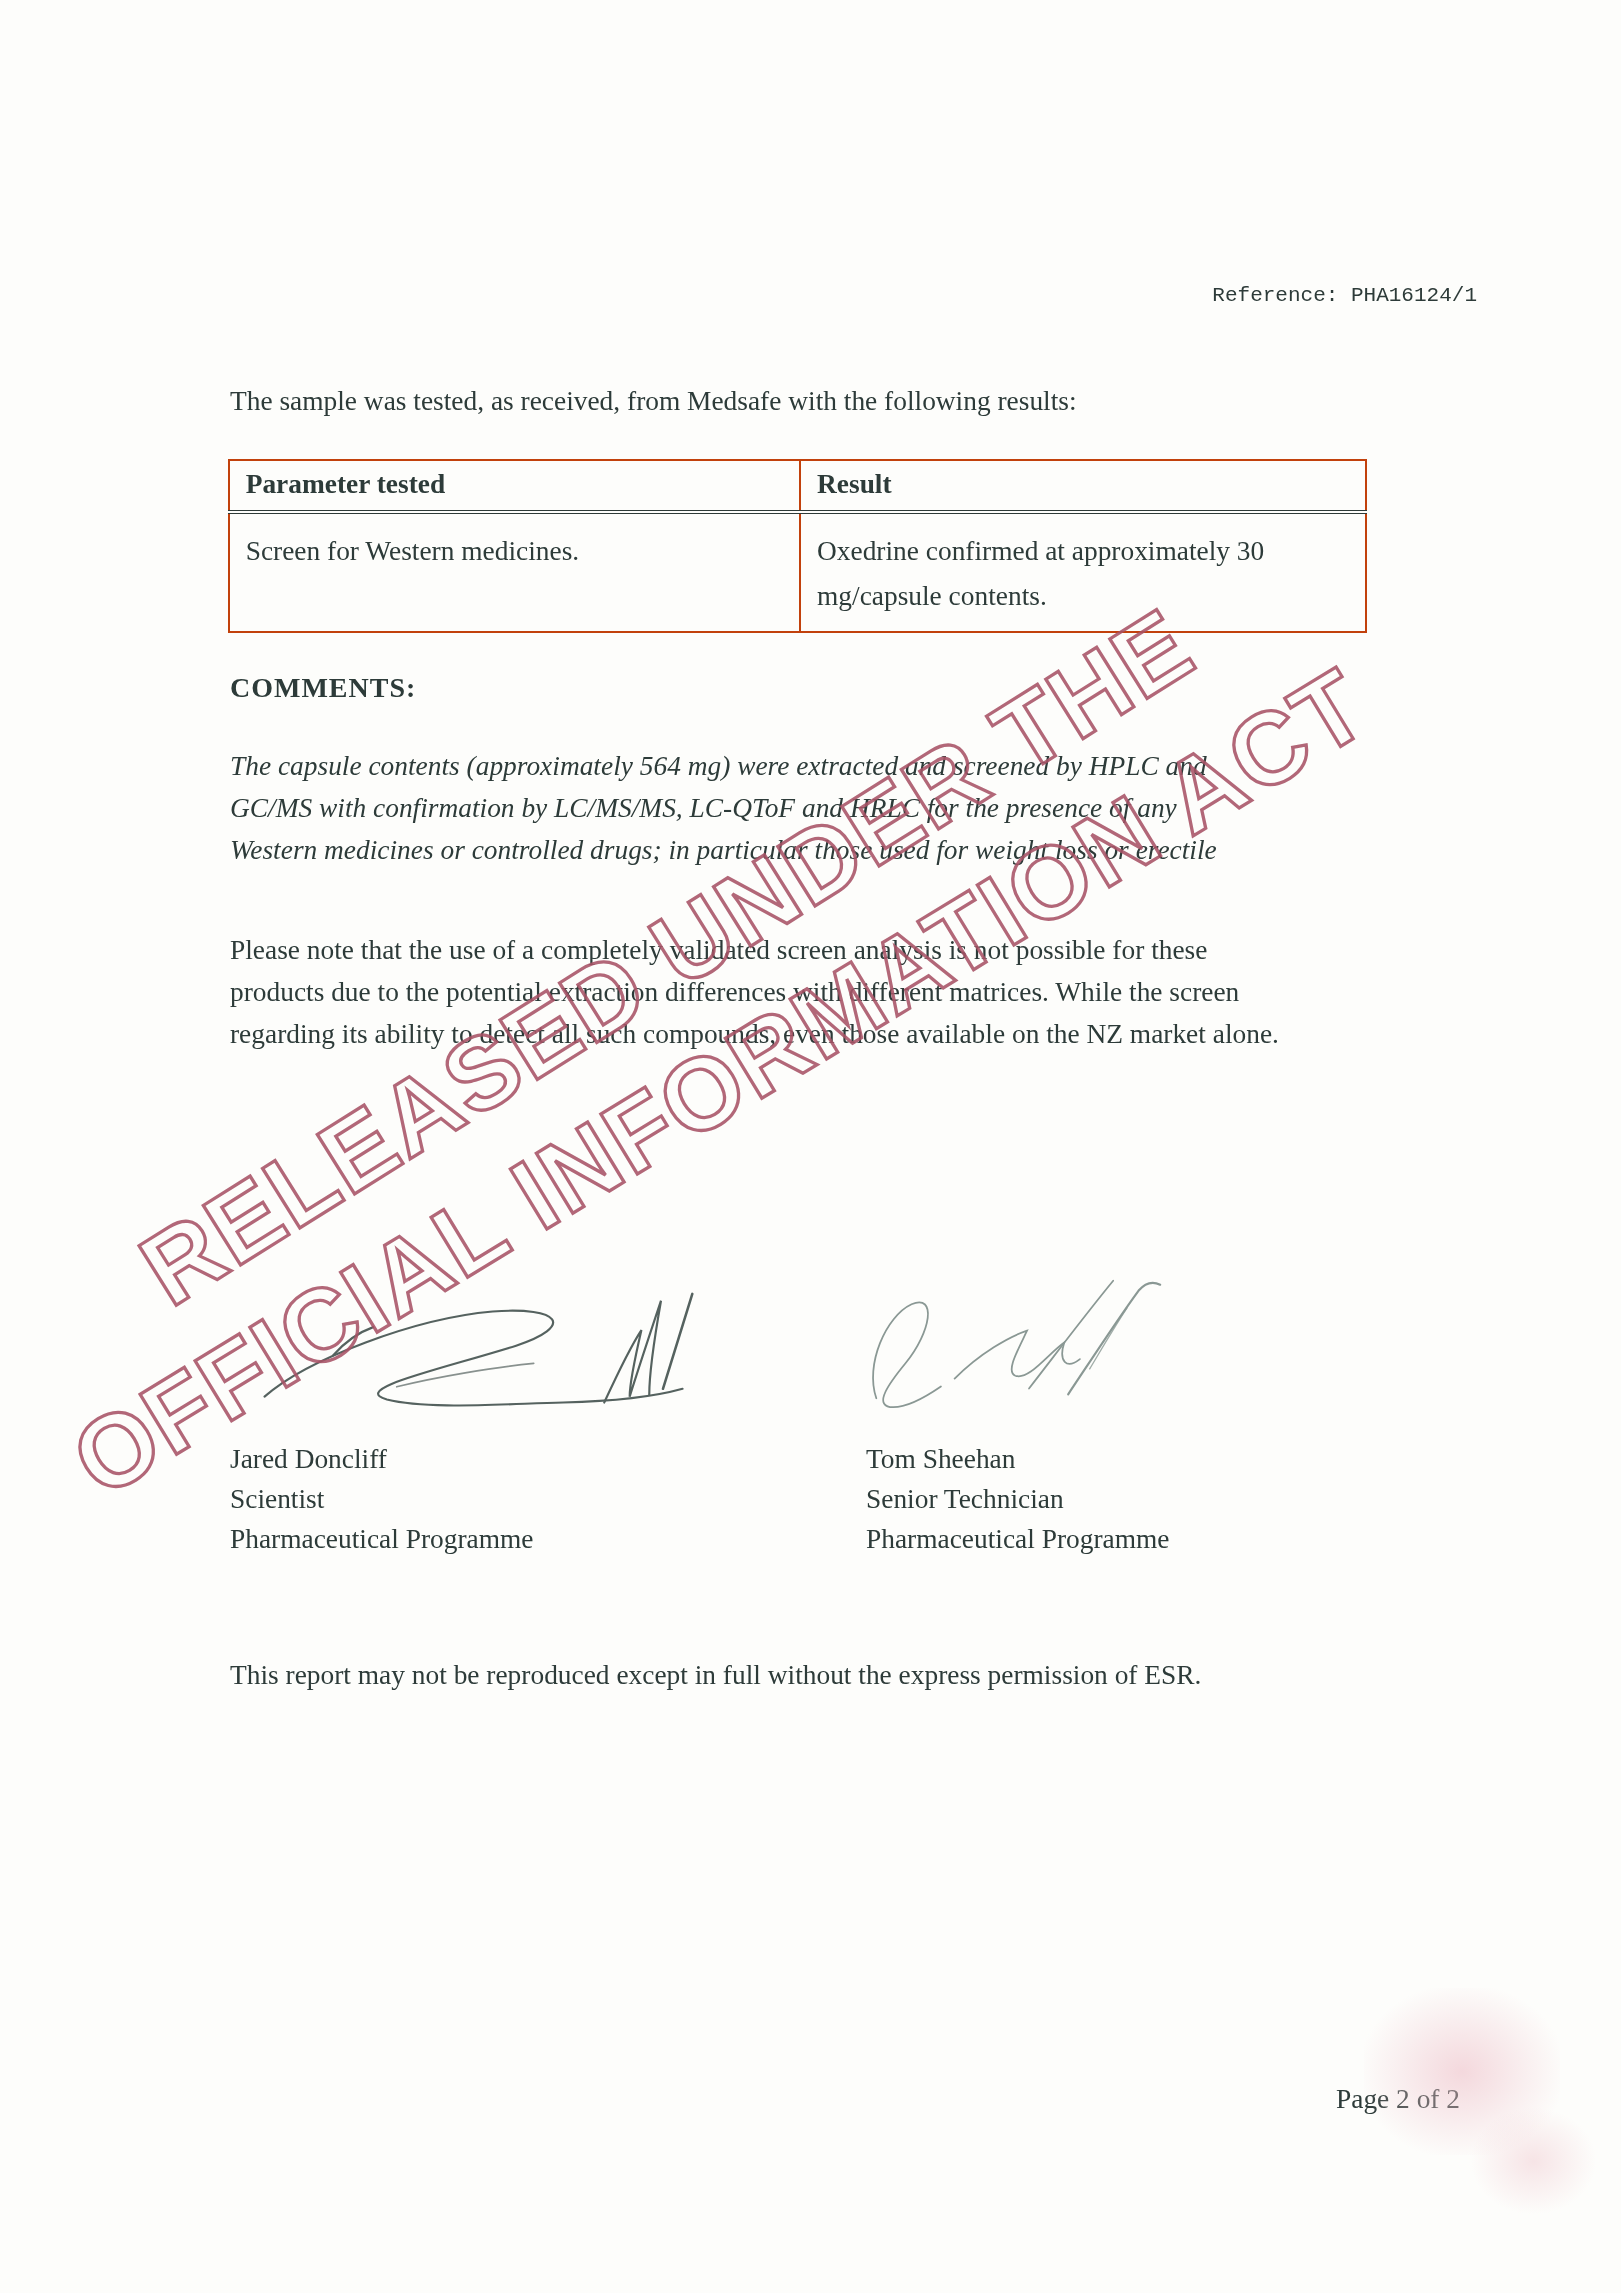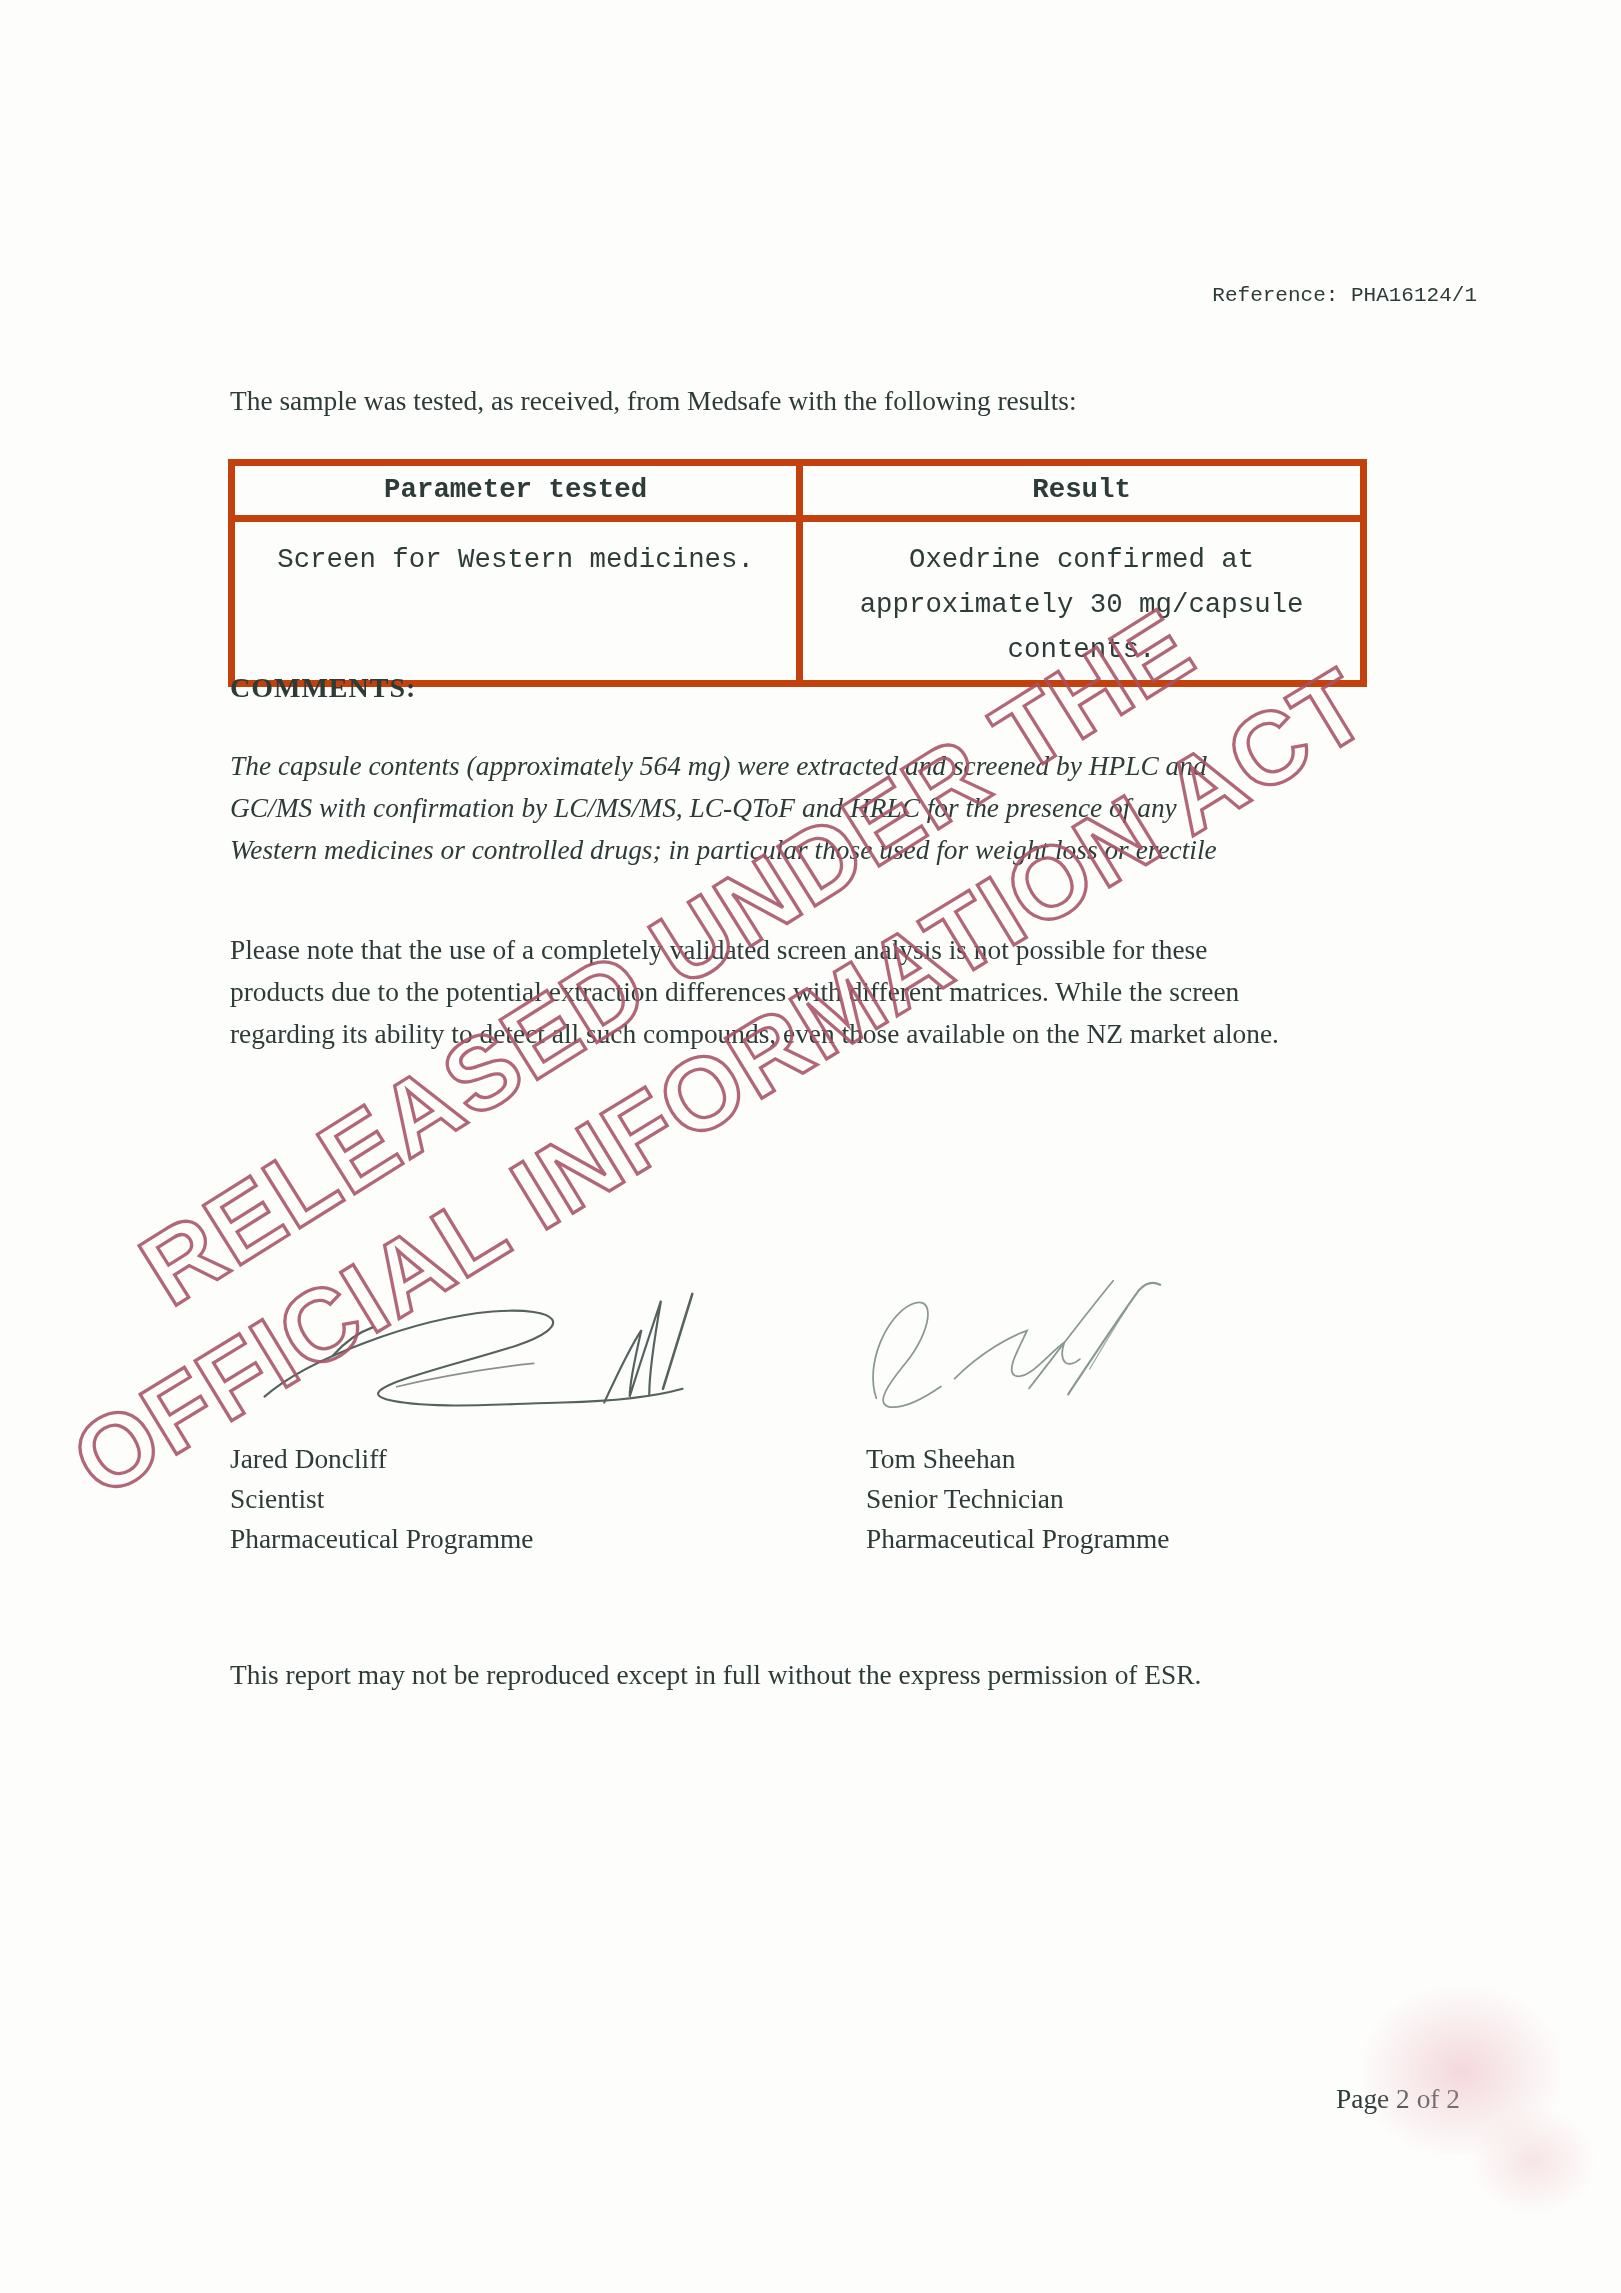--- a/index.html
+++ b/index.html
@@ -21,24 +21,23 @@
   
   #intro{left:230px;top:380px;font-size:27.4px;}
 
   
   #results-table{
     left:228px;top:459px;width:1139px;
     border-collapse:collapse;
     font-size:27.4px;color:#2d3b39;
   }
   #results-table th,#results-table td{
-    border:7px solid #c2410c;
-    text-align:center;vertical-align:top;
+    border:2px solid #c2410c;
+    text-align:left;vertical-align:top;
     padding:7.8px 15.7px;
-    font-family:Liberation Mono, monospace;
   }
   #results-table{border:2.9px solid #2e3a38;}
   #results-table th{
     font-weight:bold;
     border-bottom:4.9px double #2e3a38;
     height:33px;
   }
   #results-table td{height:94px;padding-top:15.7px;line-height:45px;}
   #results-table .col-param{width:541px;}
   #results-table .col-result{width:535px;border-radius:18px;}

